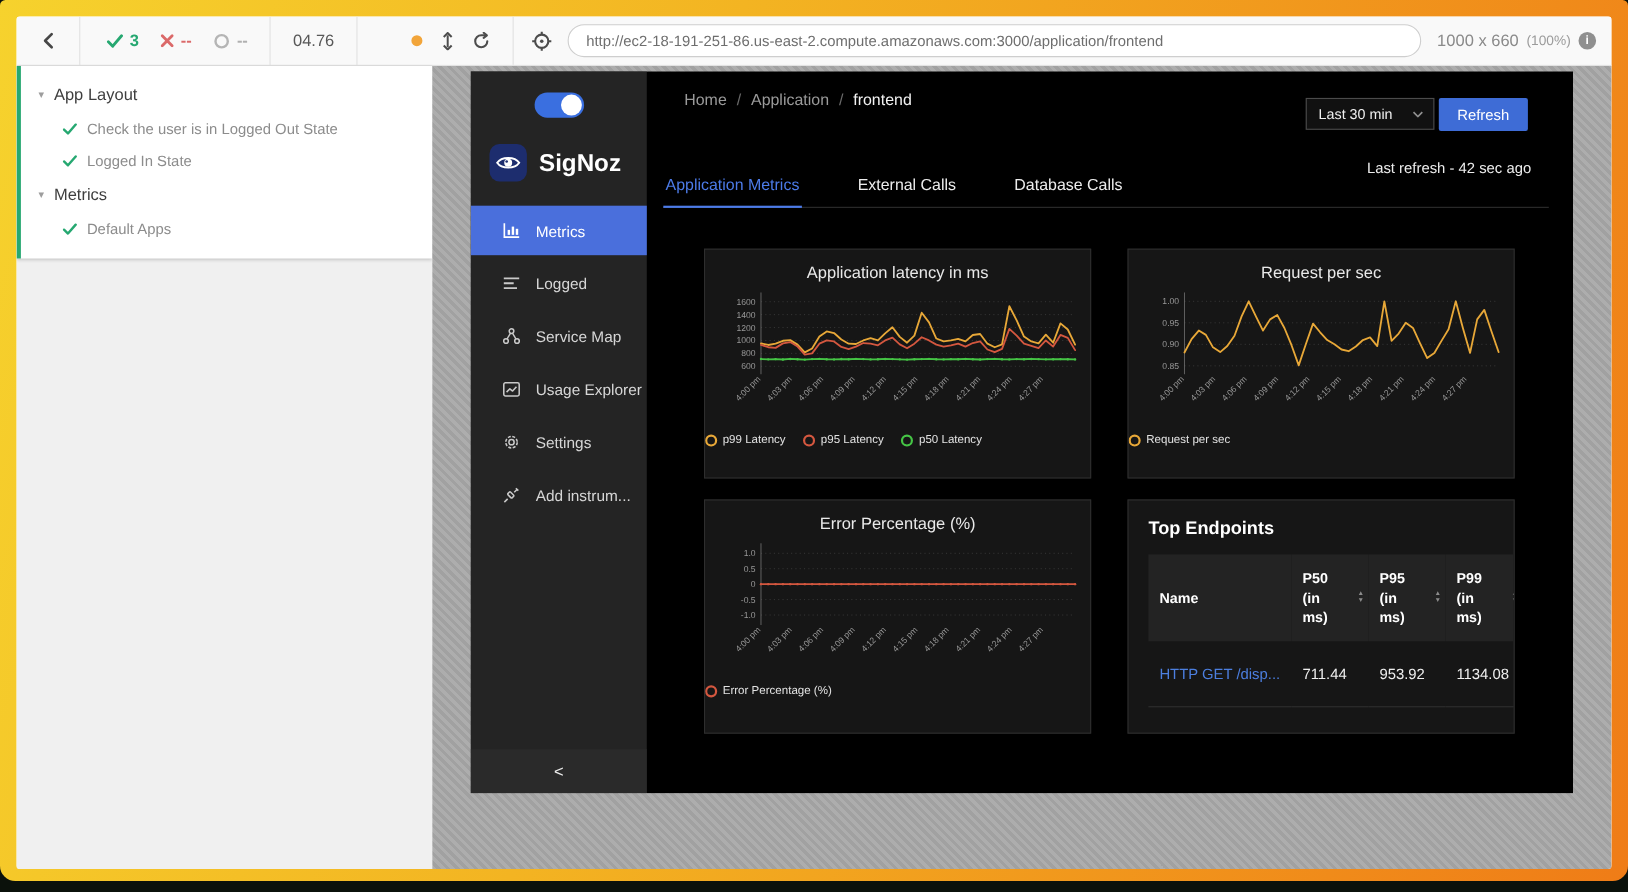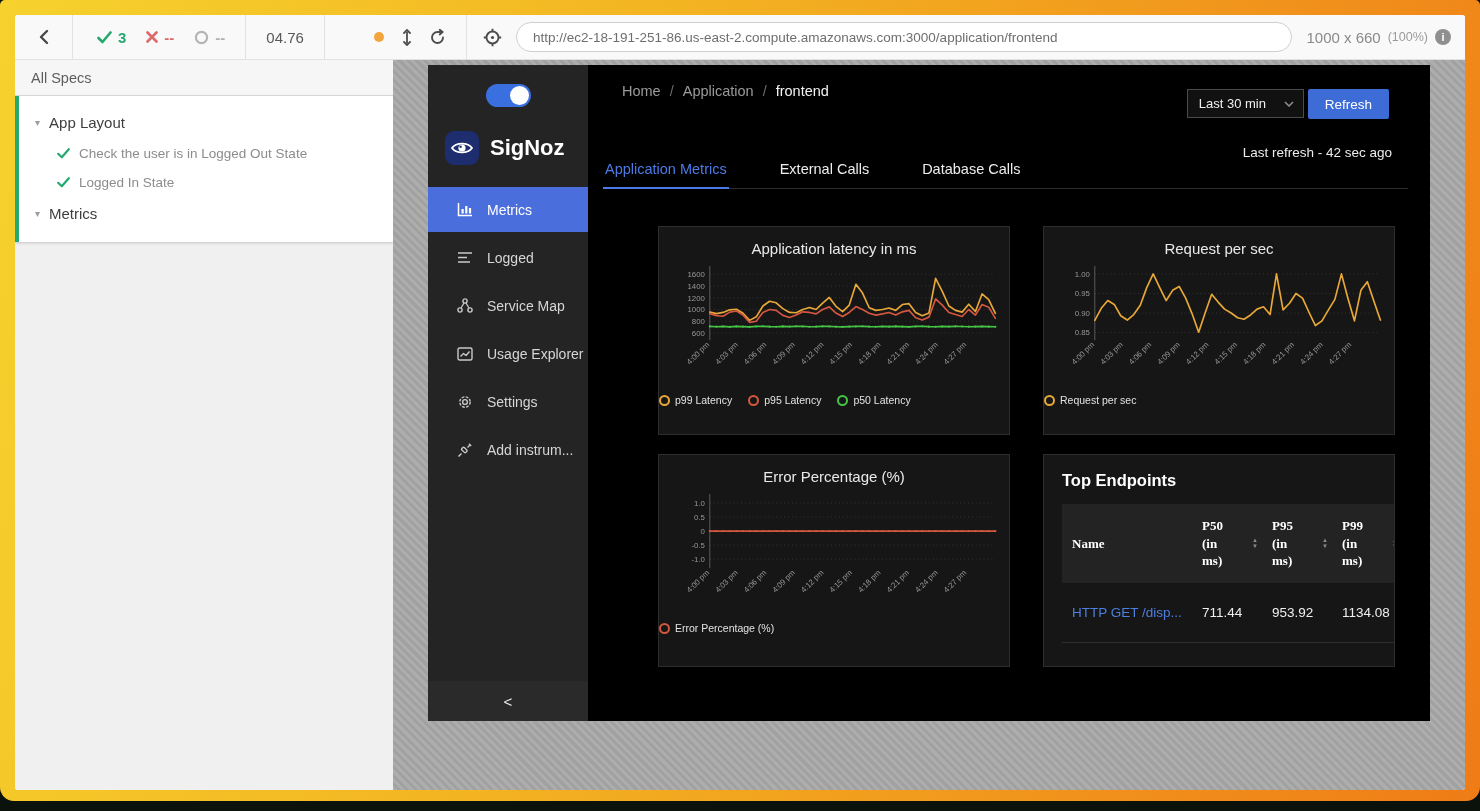--- a/index.html
+++ b/index.html
@@ -86,36 +86,36 @@
     padding:0 9px 0 11px; cursor:pointer; }
   .refresh-btn { height:30px; padding:0 17px; background:var(--refresh); border:none; color:#fff;
     font-size:13.5px; border-radius:2px; cursor:pointer; font-family:inherit; }
   .last-refresh { position:absolute; top:80px; right:38px; color:#ececec; font-size:13.5px; }
 
   .tabs { display:flex; gap:49px; margin:52px 22px 0 15px; border-bottom:1px solid #2d2d2d; }
   .tab { padding:10px 2px 11px; font-size:14.5px; color:#ededed; cursor:pointer; position:relative; }
   .tab.active { color:var(--tab); }
   .tab.active::after { content:""; position:absolute; left:0; right:0; bottom:-1px; height:2px; background:var(--tab); }
 
-  .grid { margin:37px 0 0 70px; display:grid; grid-template-columns:352px 352px; grid-template-rows:209px 213px;
+  .grid { margin:37px 0 0 52px; display:grid; grid-template-columns:352px 352px; grid-template-rows:209px 213px;
     column-gap:33px; row-gap:19px; }
   .panel { background:#161616; border:1px solid #2e2e2e; display:flex; flex-direction:column; overflow:hidden; }
   .panel-title { text-align:center; color:#e9e9e9; font-size:15px; margin-top:13px; }
   .chart-svg { width:340px; height:133px; margin:4px auto 0; display:block; }
   .legend { display:flex; gap:16px; margin-top:0; }
   .lg-item { display:flex; align-items:center; gap:5px; color:#e2e2e2; font-size:10.5px; }
   .lg-ring { width:11px; height:11px; border-radius:50%; border:2.5px solid #fff; background:transparent; }
 
   
   .endpoints { padding:16px 0 0 18px; }
   .ep-title { color:#fff; font-size:16.5px; font-weight:600; margin-bottom:14px; }
   .ep-table { width:340px; border-collapse:collapse; table-layout:fixed; }
   .ep-table th { background:#232323; color:#fff; font-size:13px; font-weight:600; text-align:left;
     padding:13px 4px 13px 10px; vertical-align:middle; }
-  .ep-table th .th-flex { display:flex; align-items:center; gap:6px;font-family:Liberation Serif, serif; }
+  .ep-table th .th-flex { display:flex; align-items:center; gap:6px; }
   .ep-table th .th-label { line-height:1.35; word-spacing:100vw; }
   .ep-table th:first-child .th-label { word-spacing:normal; }
   .ep-table col.c-name { width:130px; }
   .sorter { display:flex; flex-direction:column; color:#8c8c8c; font-size:6px; line-height:6px; }
   .ep-table td { border-bottom:1px solid #2e2e2e; padding:22px 4px 22px 10px; font-size:13.5px; color:#efefef; }
   .ep-link { color:var(--link); cursor:pointer; white-space:nowrap; }
 
   svg.icon { display:block; }
 </style>
 </head>
@@ -176,21 +176,20 @@
       <div class="vp-info">
         <span class="vp-size">1000 x 660</span>
         <span class="vp-zoom">(100%)</span>
         <span class="info-dot">i</span>
       </div>
     </div>
 
     <div class="body-row">
 
       <div class="spec-panel">
-        <div class="spec-header">All Specs</div>
         <div class="spec-card">
 
           <div class="suite-row">
             <span class="suite-caret">▾</span>
             <span class="suite-title">App Layout</span>
           </div>
           <div class="test-row">
             <svg class="icon" width="13" height="11" viewBox="0 0 13 11">
                 <path d="M1.2 5.8 L4.8 9.3 L11.8 1.2" fill="none" stroke="#26a871" stroke-width="2.2" stroke-linecap="round" stroke-linejoin="round"></path>
               </svg>
@@ -199,20 +198,26 @@
           <div class="test-row">
             <svg class="icon" width="13" height="11" viewBox="0 0 13 11">
                 <path d="M1.2 5.8 L4.8 9.3 L11.8 1.2" fill="none" stroke="#26a871" stroke-width="2.2" stroke-linecap="round" stroke-linejoin="round"></path>
               </svg>
             <span class="test-label">Logged In State</span>
           </div>
 
           <div class="suite-row">
             <span class="suite-caret">▾</span>
             <span class="suite-title">Metrics</span>
+          </div>
+          <div class="test-row">
+            <svg class="icon" width="13" height="11" viewBox="0 0 13 11">
+                <path d="M1.2 5.8 L4.8 9.3 L11.8 1.2" fill="none" stroke="#26a871" stroke-width="2.2" stroke-linecap="round" stroke-linejoin="round"></path>
+              </svg>
+            <span class="test-label">Default Apps</span>
           </div>
 
         </div>
       </div>
 
       <div class="stage">
         <div class="aut">
 
           <aside class="sn-sidebar">
             <div class="toggle-wrap">

